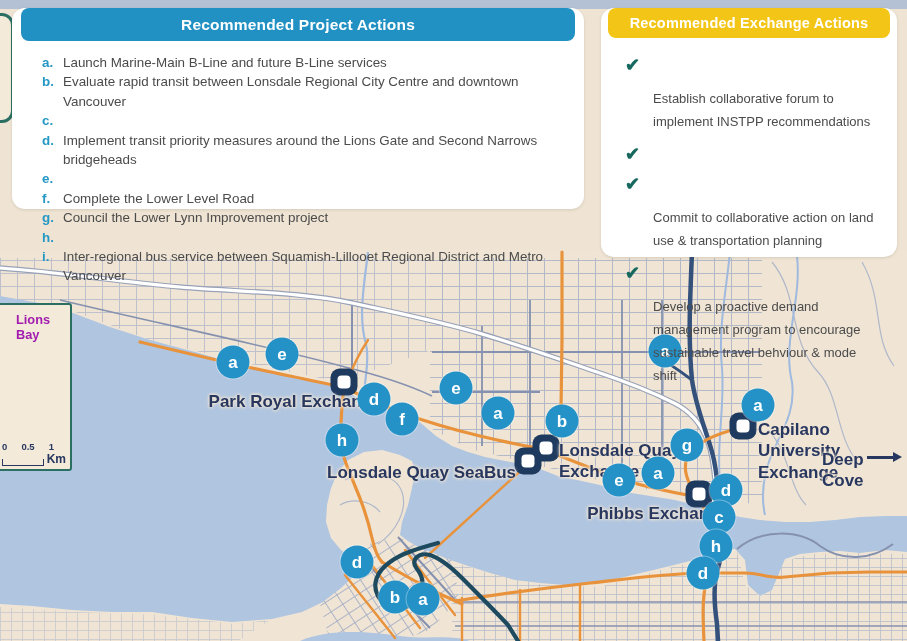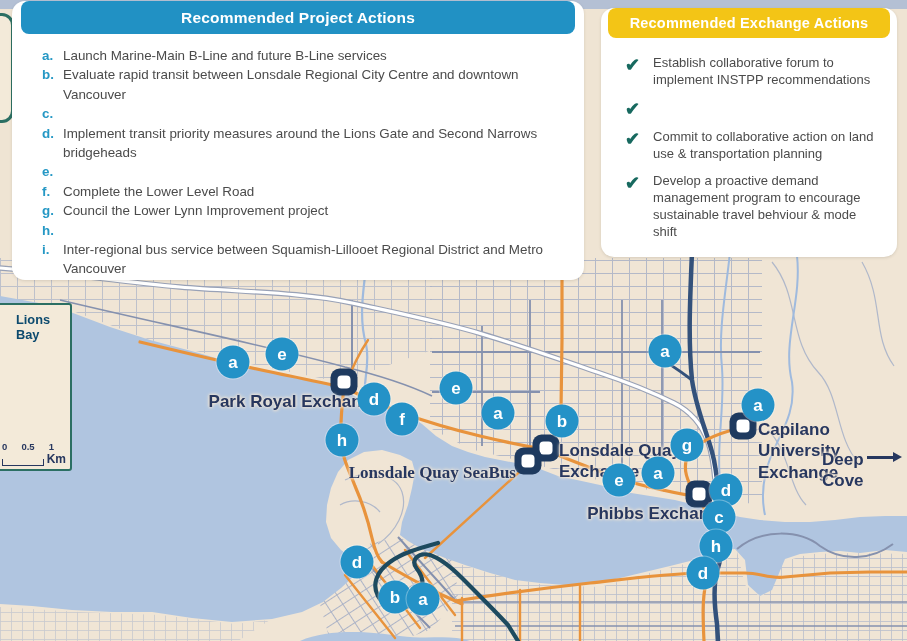--- a/index.html
+++ b/index.html
@@ -8,40 +8,40 @@
   .topstrip{position:absolute;left:0;top:0;width:907px;height:9px;background:#b4c0d4;}
   .creamband{position:absolute;left:0;top:9px;width:907px;height:243px;background:#efe4d3;}
   svg.map{position:absolute;left:0;top:250px;}
 
   
   .cutbox{position:absolute;left:-26px;top:13px;width:34px;height:104px;background:#f3ead9;
           border:3px solid #2b6f63;border-radius:12px;}
 
   
   .panel{position:absolute;background:#fff;border-radius:13px;box-shadow:0 1px 3px rgba(70,60,40,.15);}
-  .panel-left{left:12px;top:1px;width:572px;height:279px;}
+  .panel-left{left:12px;top:8px;width:572px;height:201px;}
   .panel-right{left:601px;top:8px;width:296px;height:249px;}
   .phead{margin:0 9px;height:33px;border-radius:8px;display:flex;align-items:center;justify-content:center;
          color:#fff;font-weight:bold;font-size:15.5px;letter-spacing:.2px;}
   .phead-blue{background:#2191c4;}
   .phead-yellow{background:#f3c516;height:30px;margin:0 7px;font-size:14.5px;}
 
   .pa-list{padding:12px 18px 0 30px;}
   .pa-row{display:flex;gap:7px;font-size:13.4px;line-height:19.4px;color:#4b4b4b;}
   .pa-letter{color:#2598c5;font-weight:bold;flex:none;min-width:14px;}
 
   .pr-list{padding:16px 14px 0 24px;}
   .pr-row{display:flex;gap:13px;margin-bottom:10px;}
   .pr-check{color:#17695f;font-size:18px;font-weight:bold;line-height:1;margin-top:2px;flex:none;}
-  .pr-text{font-size:13px;line-height:17px;color:#4b4b4b;max-width:232px;}
+  .pr-text{font-size:13px;line-height:23px;color:#4b4b4b;max-width:232px;margin-top:33px;}
 
   
   .inset{position:absolute;left:-5px;top:303px;width:77px;height:168px;background:#f3ead9;
          border:2.5px solid #2b6f63;border-radius:3px;box-sizing:border-box;}
-  .inset-place{position:absolute;left:19px;top:7px;font-size:12.8px;font-weight:600;color:#0c4a6e;}
+  .inset-place{position:absolute;left:19px;top:7px;font-size:12.8px;font-weight:600;color:#a21caf;}
   .scalebar{position:absolute;left:5px;bottom:3px;width:64px;font-size:9.5px;font-weight:bold;color:#27375f;}
   .scalenums{display:flex;justify-content:space-between;width:52px;}
   .scalerow{display:flex;align-items:flex-end;gap:3px;}
   .bracket{width:50px;height:6px;border-left:1.5px solid #27375f;border-right:1.5px solid #27375f;
            border-bottom:1.5px solid #27375f;}
   .scaleunit{font-size:12px;}
 
   
   .marker{position:absolute;width:33px;height:33px;border-radius:50%;background:#2492c7;
           box-shadow:0 0 0 1px rgba(255,255,255,.35);color:#fff;font-weight:bold;font-size:17px;
@@ -141,21 +141,21 @@
     <path d="M438,543 C420,548 402,553 390,562 C376,572 372,585 378,596 C384,608 400,612 412,604 C424,596 426,580 417,569 C410,560 418,552 430,555 C442,559 452,568 462,578 C478,594 494,610 508,625 L518,641" stroke="#1d4a5f" stroke-width="4.2" fill="none" stroke-linecap="round"></path>
   </svg>
 
   <div id="annot">
       <div class="station" style="left: 344px; top: 382px;"></div>
       <div class="map-label" style="top: 391px; left: 295px; transform: translateX(-50%);">Park Royal Exchange</div>
       <div class="station" style="left: 546px; top: 448px;"></div>
       <div class="map-label" style="top: 440px; left: 559px;">Lonsdale Quay
 Exchange</div>
       <div class="station" style="left: 528px; top: 461px;"></div>
-      <div class="map-label" style="top: 462px; right: 391px; text-align: left; font-family: Liberation Serif, serif;">Lonsdale Quay SeaBus</div>
+      <div class="map-label" style="top: 462px; right: 391px; text-align: left;">Lonsdale Quay SeaBus</div>
       <div class="station" style="left: 699px; top: 494px;"></div>
       <div class="map-label" style="top: 503px; left: 658px; transform: translateX(-50%);">Phibbs Exchange</div>
       <div class="station" style="left: 743px; top: 426px;"></div>
       <div class="map-label" style="top: 419px; left: 758px;">Capilano University Exchange</div>
       <div class="marker" style="left: 233px; top: 362px;">a</div>
       <div class="marker" style="left: 282px; top: 354px;">e</div>
       <div class="marker" style="left: 374px; top: 399px;">d</div>
       <div class="marker" style="left: 402px; top: 419px;">f</div>
       <div class="marker" style="left: 342px; top: 440px;">h</div>
       <div class="marker" style="left: 456px; top: 388px;">e</div>

